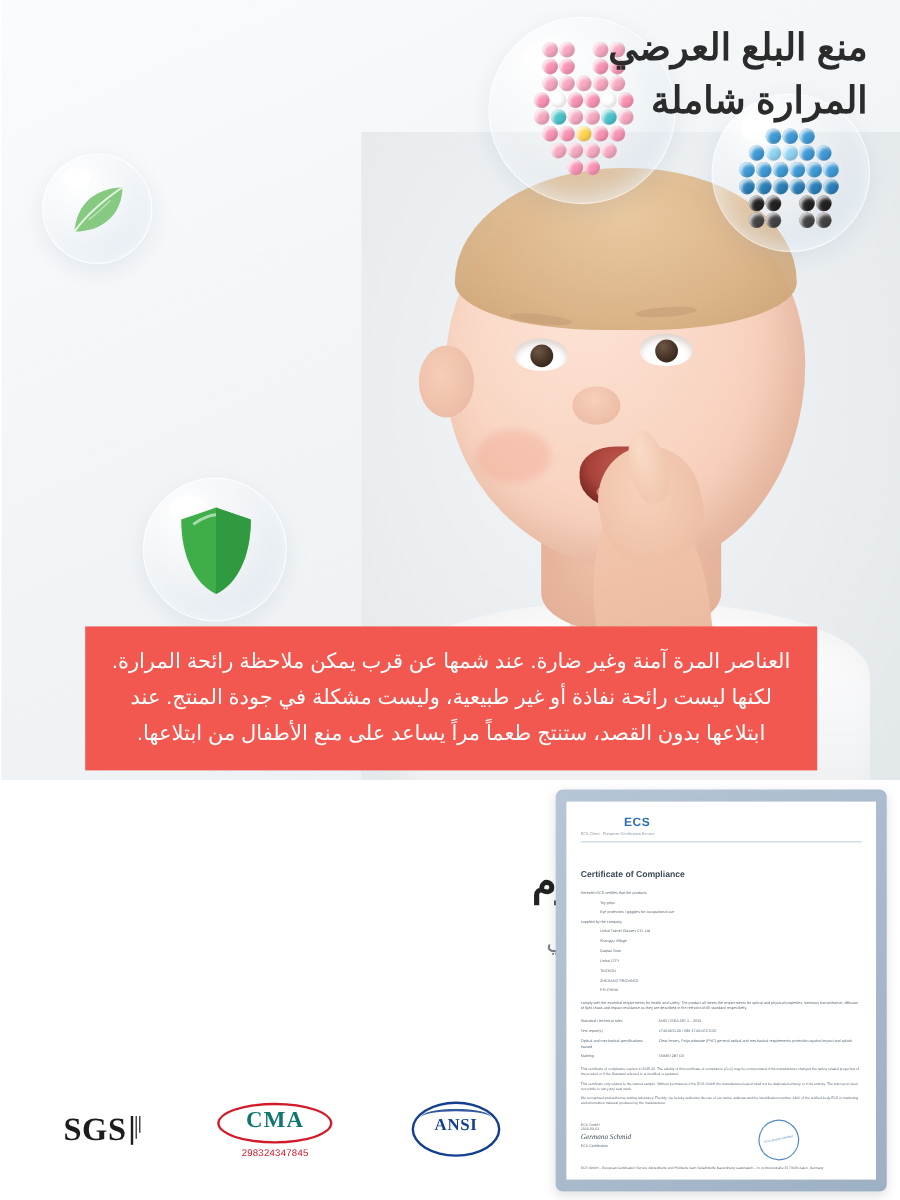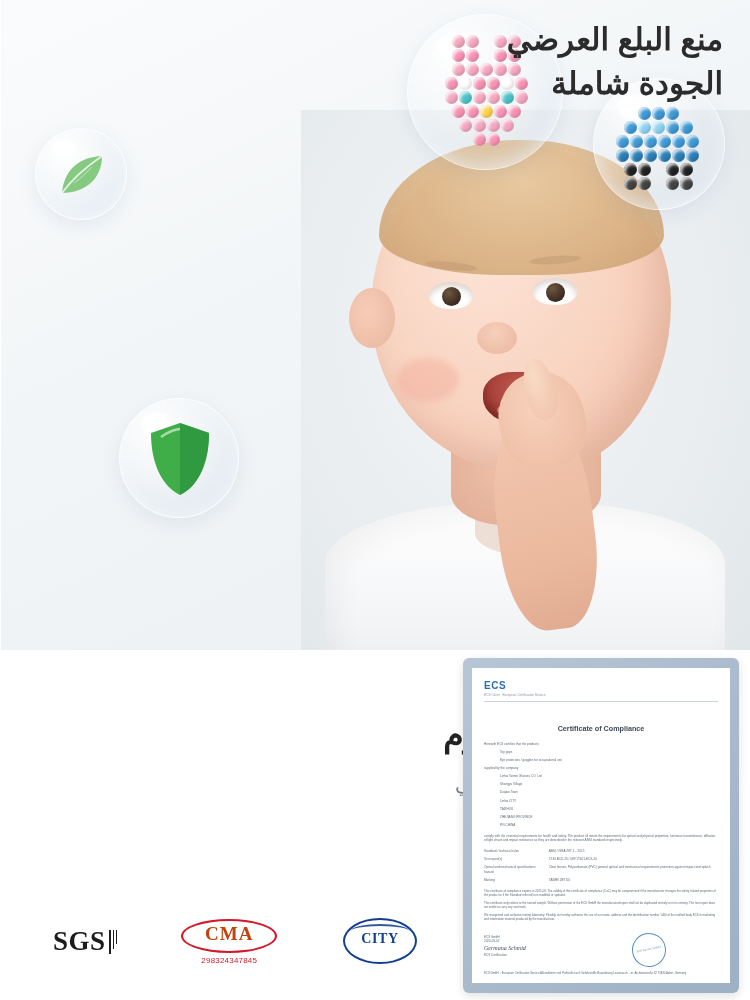--- a/index.html
+++ b/index.html
@@ -322,30 +322,30 @@
     overflow: hidden;
     font-size: 3.1px;
     line-height: 1.5;
     color: #5d6b78;
   }
   .cert .ecs-logo {
     font-size: 10px;
     font-weight: bold;
     color: #2b6fb5;
     letter-spacing: 0.5px;
+    margin-left: 36px;
   }
   .cert .ecs-sub {
     font-size: 3.2px;
     color: #8c98a4;
     margin-bottom: 7px;
     border-bottom: 0.4px solid #c9d3dc;
     padding-bottom: 3px;
   }
   .cert .cert-title {
-    text-align: center;
     font-size: 7.2px;
     font-weight: bold;
     color: #3b4a57;
     margin: 22px 0 7px;
   }
   .cert p { margin-bottom: 3.5px; }
   .cert .ind { padding-left: 16px; }
   .cert .blk { margin-bottom: 6px; }
   .cert .lbl { display: inline-block; width: 64px; vertical-align: top; }
   .cert .small { font-size: 2.9px; }
@@ -427,21 +427,21 @@
     border: 2.4px solid #d11a2a;
     border-radius: 50%;
   }
   .cma .txt {
     position: absolute;
     left: 0; right: 0; top: 4px;
     text-align: center;
     font-family: "Liberation Serif", serif;
     font-weight: bold;
     font-size: 19px;
-    color: #c2410c;
+    color: #0f766e;
     letter-spacing: 1px;
   }
   .cma .num {
     position: absolute;
     left: 0; right: 0; bottom: -2px;
     text-align: center;
     font-size: 8px;
     color: #d11a2a;
     letter-spacing: 0.2px;
   }
@@ -515,21 +515,21 @@
 </style>
 </head>
 <body>
 
 <div class="page">
 
   <div class="top-section">
 
     <div class="headline">
       <div>منع البلع العرضي</div>
-      <div>الجودة شاملة</div>
+      <div>المرارة شاملة</div>
     </div>
 
     <div class="baby">
       <div class="bg"></div>
       <div class="shirt"></div>
       <div class="neck"></div>
       <div class="head"></div>
       <div class="hair"></div>
       <div class="ear"></div>
       <div class="brow-l"></div>
@@ -628,20 +628,21 @@
         <div class="bead" style="left:44px;top:84px;background:#222222"></div>
         <div class="bead" style="left:72px;top:84px;background:#222222"></div>
         <div class="bead" style="left:86px;top:84px;background:#222222"></div>
         <div class="bead" style="left:30px;top:98px;background:#444444"></div>
         <div class="bead" style="left:44px;top:98px;background:#444444"></div>
         <div class="bead" style="left:72px;top:98px;background:#444444"></div>
         <div class="bead" style="left:86px;top:98px;background:#444444"></div>
       </div>
     </div>
 
+    <div class="note">العناصر المرة آمنة وغير ضارة. عند شمها عن قرب يمكن ملاحظة رائحة المرارة. لكنها ليست رائحة نفاذة أو غير طبيعية، وليست مشكلة في جودة المنتج. عند ابتلاعها بدون القصد، ستنتج طعماً مراً يساعد على منع الأطفال من ابتلاعها.</div>
   </div>
 
   <div class="bottom-section">
 
     <div class="bottom-title">فحص الجودة الصارم</div>
     <div class="bottom-sub">توافق مع اختبار ECS الصناعي</div>
 
     <div class="cert-wrap">
       <div class="cert">
         <div class="ecs-logo">ECS</div>
@@ -723,19 +724,19 @@
           <div class="txt">CMA</div>
           <div class="num">298324347845</div>
         </div>
       </div>
 
 
       <div class="logo-box">
         <div class="cnas">
           <div class="circle"></div>
           <div class="swoosh"></div>
-          <div class="txt">CITY</div>
+          <div class="txt">ANSI</div>
         </div>
       </div>
 
     </div>
   </div>
 </div>
 
 </body></html>

